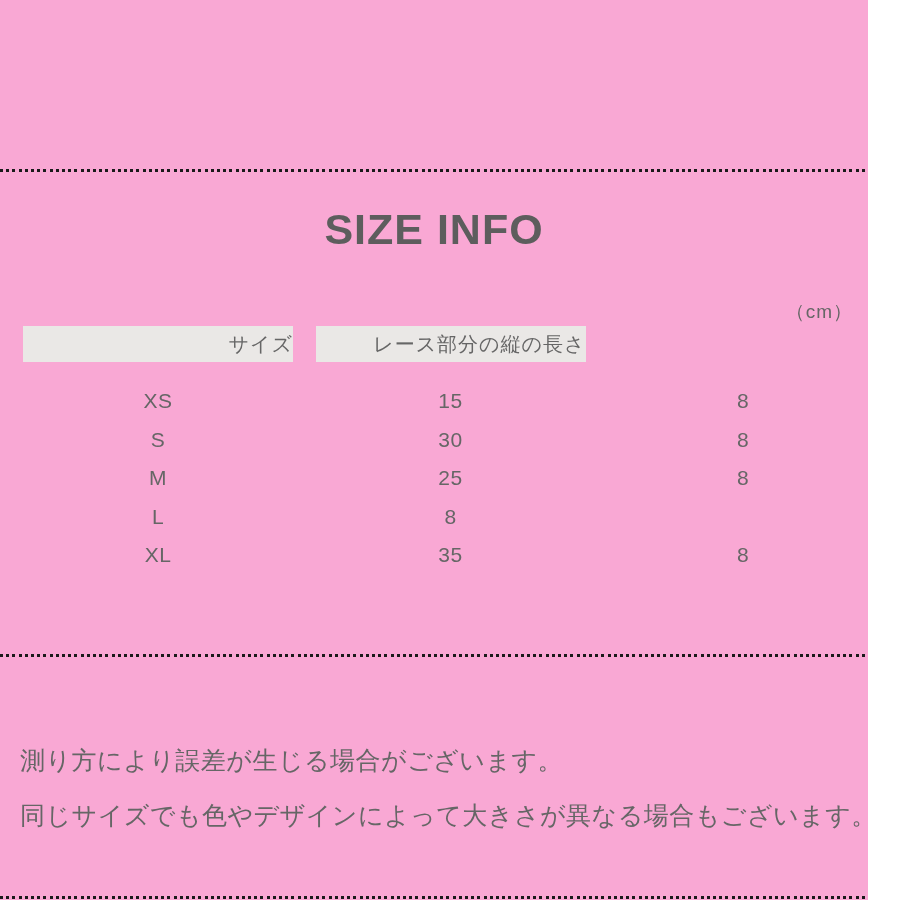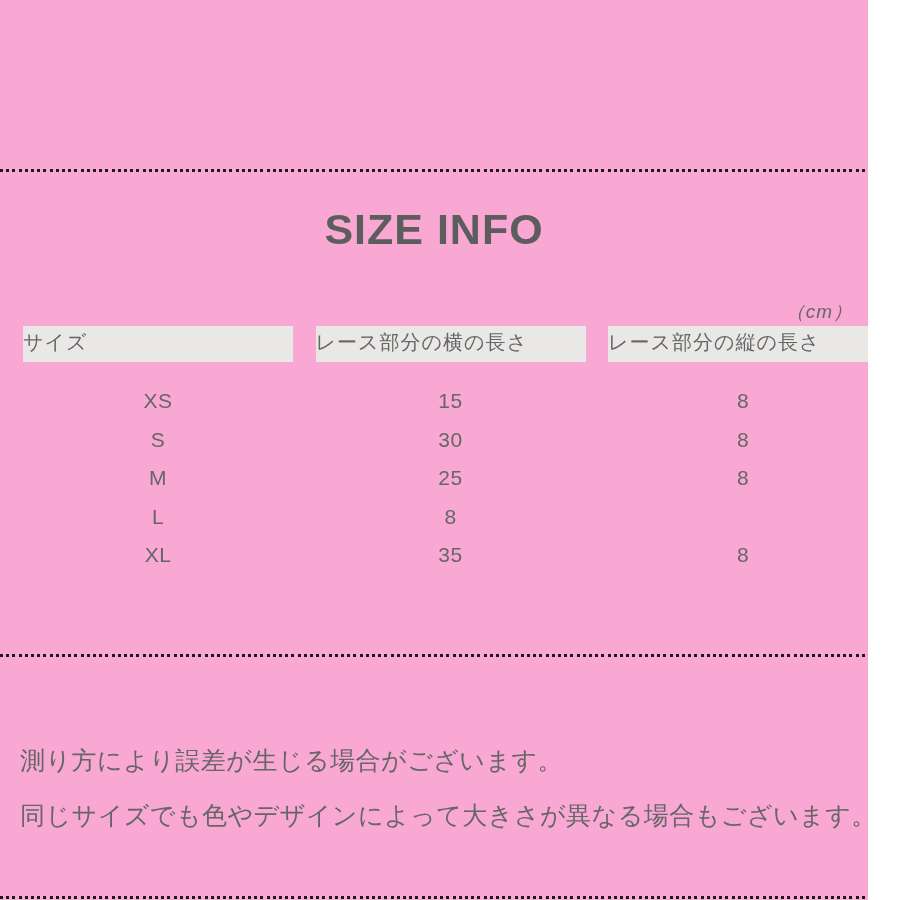--- a/index.html
+++ b/index.html
@@ -34,40 +34,38 @@
     font-size: 43px;
     font-weight: 600;
     letter-spacing: 1px;
     color: #5d5d5d;
   }
   .unit {
     position: absolute; top: 299px; right: 15px;
     font-size: 19px;
     color: #666666;
     letter-spacing: 1px;
-    font-style: italic;
   }
   .size-table {
     position: absolute; top: 326px; left: 23px;
     width: 855px;
   }
   .grid-row {
     display: grid;
     grid-template-columns: 270px 270px 270px;
     justify-content: space-between;
   }
   .th {
     height: 36px;
     line-height: 36px;
     background: #eae8e6;
-    text-align: left;
+    text-align: right;
     font-size: 20px;
     letter-spacing: 1px;
     color: #666666;
-    font-family: Liberation Mono, monospace;
   }
   .tbody { margin-top: 20px; }
   .td {
     height: 38.5px;
     display: flex;
     align-items: center;
     justify-content: center;
     font-size: 21px;
     letter-spacing: 0.5px;
     color: #666666;
@@ -91,21 +89,20 @@
 
   <div class="dotline top"></div>
 
   <h1 class="title">SIZE INFO</h1>
 
   <div class="unit">（cm）</div>
 
   <div class="size-table">
     <div class="grid-row thead">
       <div class="th">サイズ</div>
-      <div class="th">レース部分の横の長さ</div>
       <div class="th">レース部分の縦の長さ</div>
     </div>
 
     <div class="tbody">
       <div class="grid-row">
         <div class="td">XS</div>
         <div class="td">15</div>
         <div class="td">8</div>
       </div>
       <div class="grid-row">

